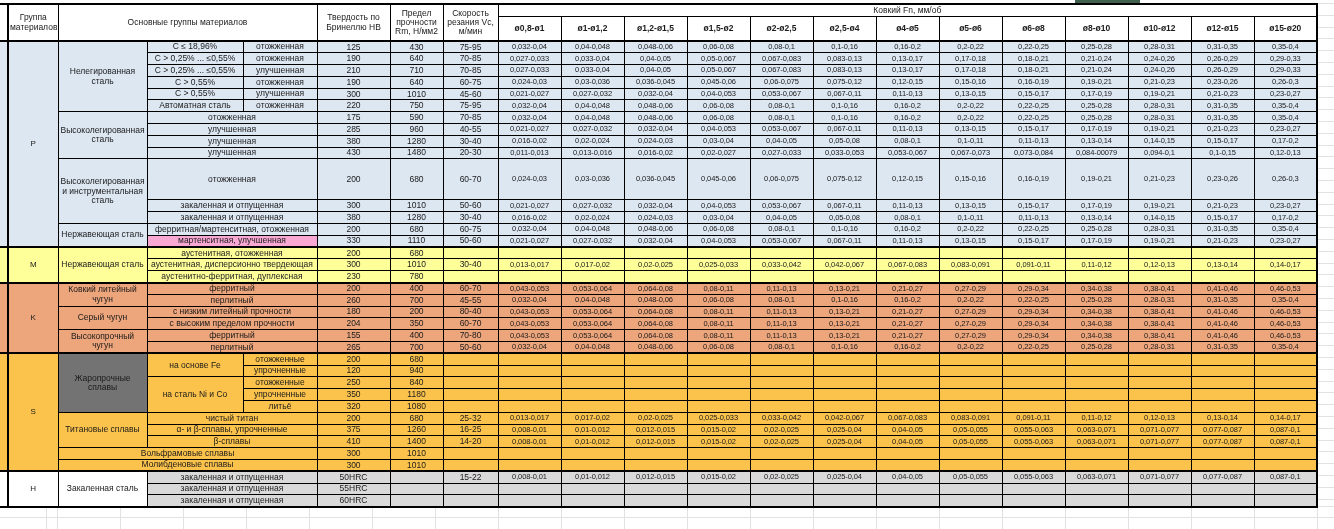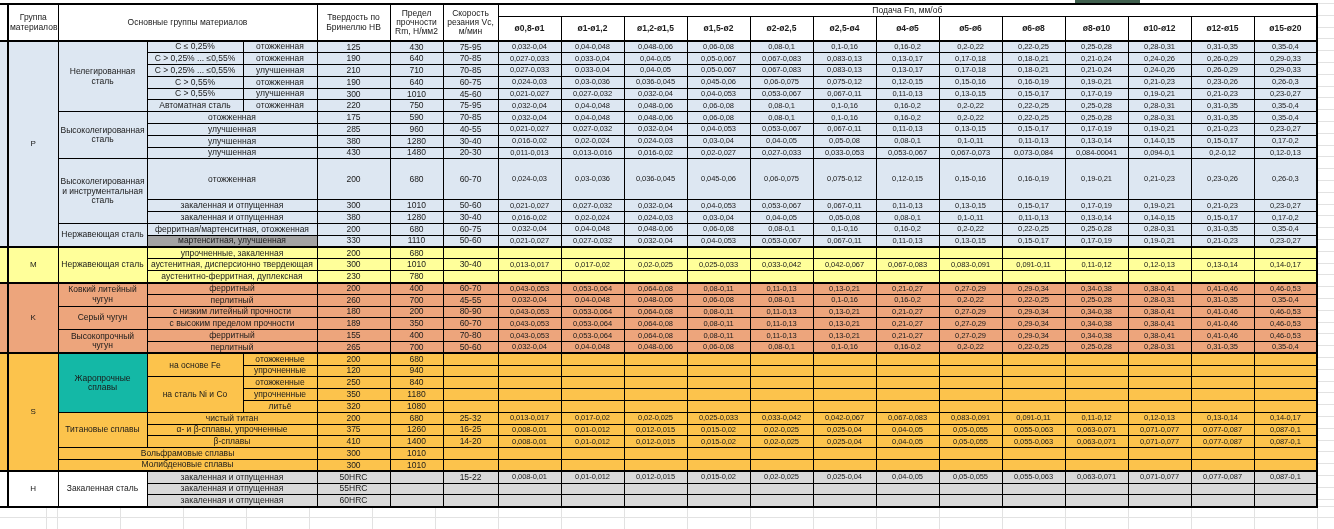--- a/index.html
+++ b/index.html
@@ -61,21 +61,21 @@
       <col style="width:63px">
     </colgroup>
     <thead>
       <tr class="h1">
         <th class="sliver" rowspan="2"></th>
         <th rowspan="2">Группа материалов</th>
         <th rowspan="2" colspan="3">Основные группы материалов</th>
         <th rowspan="2">Твердость по Бринеллю HB</th>
         <th rowspan="2">Предел прочности Rm, Н/мм2</th>
         <th rowspan="2">Скорость резания Vc, м/мин</th>
-        <th colspan="13">Подача Fn, мм/об</th>
+        <th colspan="13">Ковкий Fn, мм/об</th>
       </tr>
       <tr class="h2" id="dia-row">
           <th class="dia">ø0,8-ø1</th>
           <th class="dia">ø1-ø1,2</th>
           <th class="dia">ø1,2-ø1,5</th>
           <th class="dia">ø1,5-ø2</th>
           <th class="dia">ø2-ø2,5</th>
           <th class="dia">ø2,5-ø4</th>
           <th class="dia">ø4-ø5</th>
           <th class="dia">ø5-ø6</th>
@@ -84,21 +84,21 @@
           <th class="dia">ø10-ø12</th>
           <th class="dia">ø12-ø15</th>
           <th class="dia">ø15-ø20</th>
         </tr>
     </thead>
     <tbody id="tbody">
         <tr class="gs">
           <td rowspan="15" class="sliver" style="background: rgb(221, 231, 242);"></td>
           <td rowspan="15" class="letter" style="background: rgb(221, 231, 242);">P</td>
           <td rowspan="6" class="fam" style="background: rgb(221, 231, 242);">Нелегированная сталь</td>
-          <td class="comp" style="background: rgb(221, 231, 242);">C ≤ 0,25%</td>
+          <td class="comp" style="background: rgb(221, 231, 242);">C ≤ 18,96%</td>
           <td class="state" style="background: rgb(221, 231, 242);">отожженная</td>
           <td class="num" style="background: rgb(221, 231, 242);">125</td>
           <td class="num" style="background: rgb(221, 231, 242);">430</td>
           <td class="num" style="background: rgb(221, 231, 242);">75-95</td>
           <td class="feed" style="background: rgb(221, 231, 242);">0,032-0,04</td>
           <td class="feed" style="background: rgb(221, 231, 242);">0,04-0,048</td>
           <td class="feed" style="background: rgb(221, 231, 242);">0,048-0,06</td>
           <td class="feed" style="background: rgb(221, 231, 242);">0,06-0,08</td>
           <td class="feed" style="background: rgb(221, 231, 242);">0,08-0,1</td>
           <td class="feed" style="background: rgb(221, 231, 242);">0,1-0,16</td>
@@ -275,23 +275,23 @@
           <td class="num" style="background: rgb(221, 231, 242);">20-30</td>
           <td class="feed" style="background: rgb(221, 231, 242);">0,011-0,013</td>
           <td class="feed" style="background: rgb(221, 231, 242);">0,013-0,016</td>
           <td class="feed" style="background: rgb(221, 231, 242);">0,016-0,02</td>
           <td class="feed" style="background: rgb(221, 231, 242);">0,02-0,027</td>
           <td class="feed" style="background: rgb(221, 231, 242);">0,027-0,033</td>
           <td class="feed" style="background: rgb(221, 231, 242);">0,033-0,053</td>
           <td class="feed" style="background: rgb(221, 231, 242);">0,053-0,067</td>
           <td class="feed" style="background: rgb(221, 231, 242);">0,067-0,073</td>
           <td class="feed" style="background: rgb(221, 231, 242);">0,073-0,084</td>
-          <td class="feed" style="background: rgb(221, 231, 242);">0,084-00041</td>
+          <td class="feed" style="background: rgb(221, 231, 242);">0,084-00079</td>
           <td class="feed" style="background: rgb(221, 231, 242);">0,094-0,1</td>
-          <td class="feed" style="background: rgb(221, 231, 242);">0,2-0,12</td>
+          <td class="feed" style="background: rgb(221, 231, 242);">0,1-0,15</td>
           <td class="feed" style="background: rgb(221, 231, 242);">0,12-0,13</td>
         </tr>
         <tr class="tall">
           <td rowspan="3" class="fam" style="background: rgb(221, 231, 242);">Высоколегированная и инструментальная сталь</td>
           <td colspan="2" class="state" style="background: rgb(221, 231, 242);">отожженная</td>
           <td class="num" style="background: rgb(221, 231, 242);">200</td>
           <td class="num" style="background: rgb(221, 231, 242);">680</td>
           <td class="num" style="background: rgb(221, 231, 242);">60-70</td>
           <td class="feed" style="background: rgb(221, 231, 242);">0,024-0,03</td>
           <td class="feed" style="background: rgb(221, 231, 242);">0,03-0,036</td>
@@ -359,21 +359,21 @@
           <td class="feed" style="background: rgb(221, 231, 242);">0,1-0,16</td>
           <td class="feed" style="background: rgb(221, 231, 242);">0,16-0,2</td>
           <td class="feed" style="background: rgb(221, 231, 242);">0,2-0,22</td>
           <td class="feed" style="background: rgb(221, 231, 242);">0,22-0,25</td>
           <td class="feed" style="background: rgb(221, 231, 242);">0,25-0,28</td>
           <td class="feed" style="background: rgb(221, 231, 242);">0,28-0,31</td>
           <td class="feed" style="background: rgb(221, 231, 242);">0,31-0,35</td>
           <td class="feed" style="background: rgb(221, 231, 242);">0,35-0,4</td>
         </tr>
         <tr>
-          <td colspan="2" class="state" style="background: #a3a3a3;">мартенситная, улучшенная</td>
+          <td colspan="2" class="state" style="background: #f9a8d4;">мартенситная, улучшенная</td>
           <td class="num" style="background: rgb(221, 231, 242);">330</td>
           <td class="num" style="background: rgb(221, 231, 242);">1110</td>
           <td class="num" style="background: rgb(221, 231, 242);">50-60</td>
           <td class="feed" style="background: rgb(221, 231, 242);">0,021-0,027</td>
           <td class="feed" style="background: rgb(221, 231, 242);">0,027-0,032</td>
           <td class="feed" style="background: rgb(221, 231, 242);">0,032-0,04</td>
           <td class="feed" style="background: rgb(221, 231, 242);">0,04-0,053</td>
           <td class="feed" style="background: rgb(221, 231, 242);">0,053-0,067</td>
           <td class="feed" style="background: rgb(221, 231, 242);">0,067-0,11</td>
           <td class="feed" style="background: rgb(221, 231, 242);">0,11-0,13</td>
@@ -381,21 +381,21 @@
           <td class="feed" style="background: rgb(221, 231, 242);">0,15-0,17</td>
           <td class="feed" style="background: rgb(221, 231, 242);">0,17-0,19</td>
           <td class="feed" style="background: rgb(221, 231, 242);">0,19-0,21</td>
           <td class="feed" style="background: rgb(221, 231, 242);">0,21-0,23</td>
           <td class="feed" style="background: rgb(221, 231, 242);">0,23-0,27</td>
         </tr>
         <tr class="gs">
           <td rowspan="3" class="sliver" style="background: rgb(255, 255, 154);"></td>
           <td rowspan="3" class="letter" style="background: rgb(255, 255, 154);">M</td>
           <td rowspan="3" class="fam" style="background: rgb(255, 255, 154);">Нержавеющая сталь</td>
-          <td colspan="2" class="state" style="background: rgb(255, 255, 154);">упрочненные, закаленная</td>
+          <td colspan="2" class="state" style="background: rgb(255, 255, 154);">аустенитная, отожженная</td>
           <td class="num" style="background: rgb(255, 255, 154);">200</td>
           <td class="num" style="background: rgb(255, 255, 154);">680</td>
           <td class="num" style="background: rgb(255, 255, 154);"></td>
           <td class="feed" style="background: rgb(255, 255, 154);"></td>
           <td class="feed" style="background: rgb(255, 255, 154);"></td>
           <td class="feed" style="background: rgb(255, 255, 154);"></td>
           <td class="feed" style="background: rgb(255, 255, 154);"></td>
           <td class="feed" style="background: rgb(255, 255, 154);"></td>
           <td class="feed" style="background: rgb(255, 255, 154);"></td>
           <td class="feed" style="background: rgb(255, 255, 154);"></td>
@@ -483,38 +483,38 @@
           <td class="feed" style="background: rgb(237, 165, 124);">0,25-0,28</td>
           <td class="feed" style="background: rgb(237, 165, 124);">0,28-0,31</td>
           <td class="feed" style="background: rgb(237, 165, 124);">0,31-0,35</td>
           <td class="feed" style="background: rgb(237, 165, 124);">0,35-0,4</td>
         </tr>
         <tr>
           <td rowspan="2" class="fam" style="background: rgb(237, 165, 124);">Серый чугун</td>
           <td colspan="2" class="state" style="background: rgb(237, 165, 124);">с низким литейный прочности</td>
           <td class="num" style="background: rgb(237, 165, 124);">180</td>
           <td class="num" style="background: rgb(237, 165, 124);">200</td>
-          <td class="num" style="background: rgb(237, 165, 124);">80-90</td>
+          <td class="num" style="background: rgb(237, 165, 124);">80-40</td>
           <td class="feed" style="background: rgb(237, 165, 124);">0,043-0,053</td>
           <td class="feed" style="background: rgb(237, 165, 124);">0,053-0,064</td>
           <td class="feed" style="background: rgb(237, 165, 124);">0,064-0,08</td>
           <td class="feed" style="background: rgb(237, 165, 124);">0,08-0,11</td>
           <td class="feed" style="background: rgb(237, 165, 124);">0,11-0,13</td>
           <td class="feed" style="background: rgb(237, 165, 124);">0,13-0,21</td>
           <td class="feed" style="background: rgb(237, 165, 124);">0,21-0,27</td>
           <td class="feed" style="background: rgb(237, 165, 124);">0,27-0,29</td>
           <td class="feed" style="background: rgb(237, 165, 124);">0,29-0,34</td>
           <td class="feed" style="background: rgb(237, 165, 124);">0,34-0,38</td>
           <td class="feed" style="background: rgb(237, 165, 124);">0,38-0,41</td>
           <td class="feed" style="background: rgb(237, 165, 124);">0,41-0,46</td>
           <td class="feed" style="background: rgb(237, 165, 124);">0,46-0,53</td>
         </tr>
         <tr>
           <td colspan="2" class="state" style="background: rgb(237, 165, 124);">с высоким пределом прочности</td>
-          <td class="num" style="background: rgb(237, 165, 124);">189</td>
+          <td class="num" style="background: rgb(237, 165, 124);">204</td>
           <td class="num" style="background: rgb(237, 165, 124);">350</td>
           <td class="num" style="background: rgb(237, 165, 124);">60-70</td>
           <td class="feed" style="background: rgb(237, 165, 124);">0,043-0,053</td>
           <td class="feed" style="background: rgb(237, 165, 124);">0,053-0,064</td>
           <td class="feed" style="background: rgb(237, 165, 124);">0,064-0,08</td>
           <td class="feed" style="background: rgb(237, 165, 124);">0,08-0,11</td>
           <td class="feed" style="background: rgb(237, 165, 124);">0,11-0,13</td>
           <td class="feed" style="background: rgb(237, 165, 124);">0,13-0,21</td>
           <td class="feed" style="background: rgb(237, 165, 124);">0,21-0,27</td>
           <td class="feed" style="background: rgb(237, 165, 124);">0,27-0,29</td>
@@ -559,21 +559,21 @@
           <td class="feed" style="background: rgb(237, 165, 124);">0,2-0,22</td>
           <td class="feed" style="background: rgb(237, 165, 124);">0,22-0,25</td>
           <td class="feed" style="background: rgb(237, 165, 124);">0,25-0,28</td>
           <td class="feed" style="background: rgb(237, 165, 124);">0,28-0,31</td>
           <td class="feed" style="background: rgb(237, 165, 124);">0,31-0,35</td>
           <td class="feed" style="background: rgb(237, 165, 124);">0,35-0,4</td>
         </tr>
         <tr class="gs">
           <td rowspan="10" class="sliver" style="background: rgb(252, 195, 76);"></td>
           <td rowspan="10" class="letter" style="background: rgb(252, 195, 76);">S</td>
-          <td rowspan="5" class="fam" style="background: #14b8a6;">Жаропрочные сплавы</td>
+          <td rowspan="5" class="fam" style="background: #737373;">Жаропрочные сплавы</td>
           <td rowspan="2" class="comp" style="background: rgb(252, 195, 76);">на основе Fe</td>
           <td class="state" style="background: rgb(252, 195, 76);">отожженные</td>
           <td class="num" style="background: rgb(252, 195, 76);">200</td>
           <td class="num" style="background: rgb(252, 195, 76);">680</td>
           <td class="num" style="background: rgb(252, 195, 76);"></td>
           <td class="feed" style="background: rgb(252, 195, 76);"></td>
           <td class="feed" style="background: rgb(252, 195, 76);"></td>
           <td class="feed" style="background: rgb(252, 195, 76);"></td>
           <td class="feed" style="background: rgb(252, 195, 76);"></td>
           <td class="feed" style="background: rgb(252, 195, 76);"></td>

